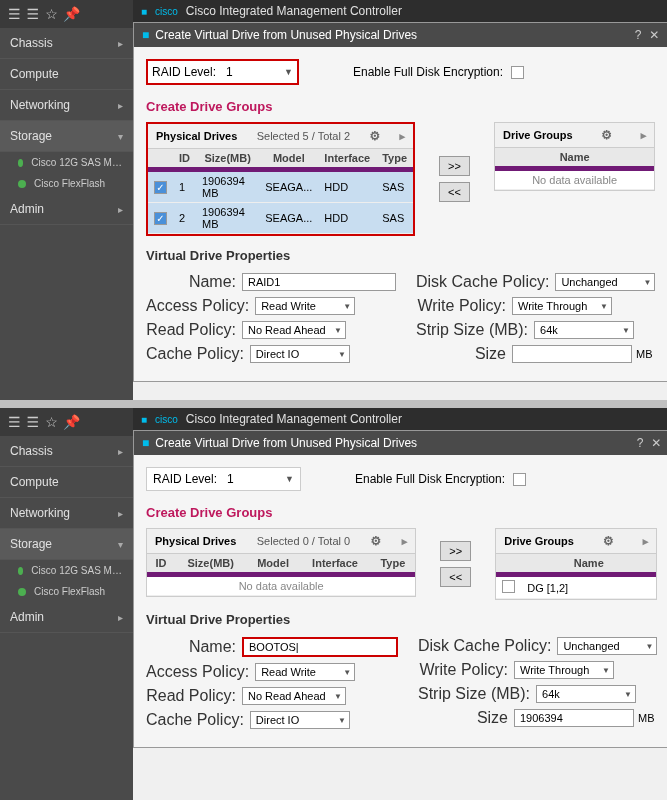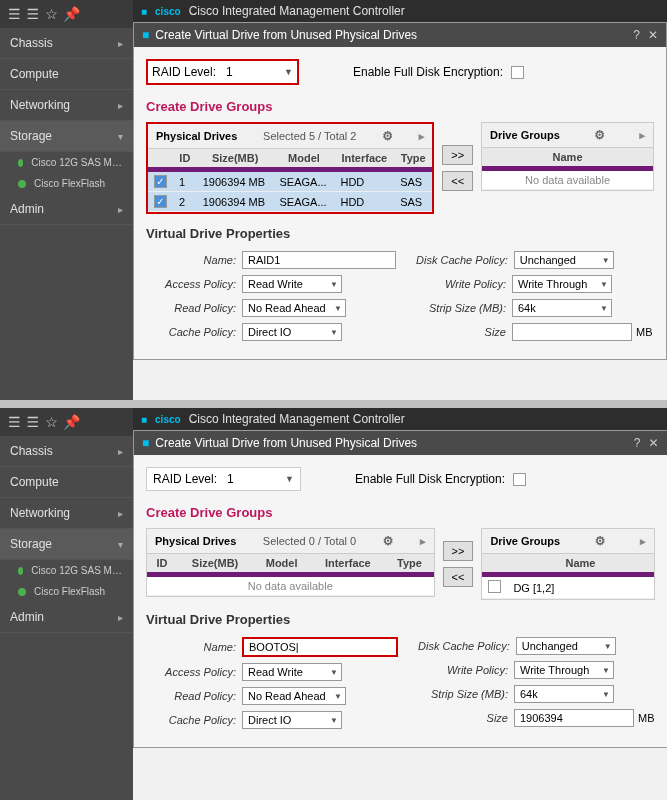--- a/index.html
+++ b/index.html
@@ -13,52 +13,52 @@
     .sidebar-item.active { background: #5a5a5a; }
     .sidebar-item .chevron { font-size: 10px; color: #aaa; }
     .storage-dot { width: 8px; height: 8px; border-radius: 50%; background: #4caf50; display: inline-block; margin-right: 4px; }
     .storage-subitem { padding: 5px 8px 5px 18px; font-size: 11px; color: #ccc; display: flex; align-items: center; gap: 4px; cursor: pointer; }
 
     
     .main { flex: 1; background: #f0f0f0; }
 
     
     .topbar { background: #2d2d2d; padding: 4px 8px; display: flex; align-items: center; gap: 8px; }
-    .topbar-logo { color: #00bceb; font-size: 10px; font-weight: bold; }
+    .topbar-logo { color: #00bceb; font-size: 10px; font-weight: normal; }
     .topbar-title { color: #e0e0e0; font-size: 12px; }
 
     
     .window { background: white; margin: 0; border: 1px solid #999; }
     .window-titlebar { background: #4a4a4a; color: white; padding: 5px 8px; display: flex; justify-content: space-between; align-items: center; font-size: 12px; }
     .window-controls { display: flex; gap: 8px; color: #ccc; cursor: pointer; }
     .window-content { padding: 12px; background: #f5f5f5; }
 
     
     .section-title { font-size: 13px; font-weight: bold; color: #be185d; margin-bottom: 8px; }
 
     
-    .drives-panel { display: flex; gap: 4px; margin-bottom: 12px; }
+    .drives-panel { display: flex; gap: 20px; margin-bottom: 12px; }
     .drives-box { flex: 1; border: 2px solid #cc0000; background: white; }
     .drives-box-inner { border: 1px solid #ccc; background: white; }
     .drives-box-header { background: #f0f0f0; padding: 5px 8px; display: flex; justify-content: space-between; align-items: center; border-bottom: 1px solid #ccc; font-size: 11px; font-weight: bold; }
     .drives-box-header-plain { background: #f0f0f0; padding: 5px 8px; display: flex; justify-content: space-between; align-items: center; border-bottom: 1px solid #ccc; font-size: 11px; font-weight: bold; }
     .drives-table { width: 100%; border-collapse: collapse; font-size: 11px; }
     .drives-table th { background: #e8e8e8; padding: 3px 6px; text-align: center; border-bottom: 5px solid #701a75; color: #444; }
     .drives-table td { padding: 3px 6px; border-bottom: 1px solid #eee; }
     .drives-table tr.selected { background: #c8ddf0; }
     .checkbox-cell { width: 20px; }
     .no-data { padding: 8px; color: #888; font-size: 11px; text-align: center; }
 
     
     .arrow-col { display: flex; flex-direction: column; justify-content: center; align-items: center; gap: 6px; padding: 0 4px; }
     .arrow-btn { background: #e0e0e0; border: 1px solid #999; padding: 3px 8px; cursor: pointer; font-size: 11px; }
     .drive-groups-box-inner { border: 1px solid #ccc; background: white; }
     .vd-section-title { font-size: 13px; font-weight: bold; color: #333; margin-bottom: 10px; }
     .vd-row { display: flex; align-items: center; margin-bottom: 6px; }
-    .vd-label { text-align: right; min-width: 90px; margin-right: 6px; color: #333; font-size: 11px; white-space: nowrap; font-style: italic; }
+    .vd-label { text-align: right; min-width: 90px; margin-right: 6px; color: #333; font-size: 16px; white-space: nowrap; }
     .vd-input { border: 1px solid #999; padding: 2px 5px; font-size: 11px; min-width: 120px; }
     .vd-input.highlighted { border: 2px solid #cc0000; }
     .vd-select-wrap { position: relative; display: inline-block; }
     .vd-select-wrap::after { content: '▼'; position: absolute; right: 4px; top: 50%; transform: translateY(-50%); font-size: 8px; color: #555; pointer-events: none; }
     .vd-select { border: 1px solid #999; background: white; padding: 2px 18px 2px 5px; font-size: 11px; appearance: none; -webkit-appearance: none; min-width: 100px; }
 
     
     .cb { width: 13px; height: 13px; border: 1px solid #999; background: #4a90d9; display: inline-flex; align-items: center; justify-content: center; color: white; font-size: 10px; cursor: pointer; }
     .cb-unchecked { width: 13px; height: 13px; border: 1px solid #999; background: white; display: inline-block; cursor: pointer; }
     .dg-cb { width: 13px; height: 13px; border: 1px solid #999; background: white; display: inline-flex; align-items: center; justify-content: center; cursor: pointer; }

